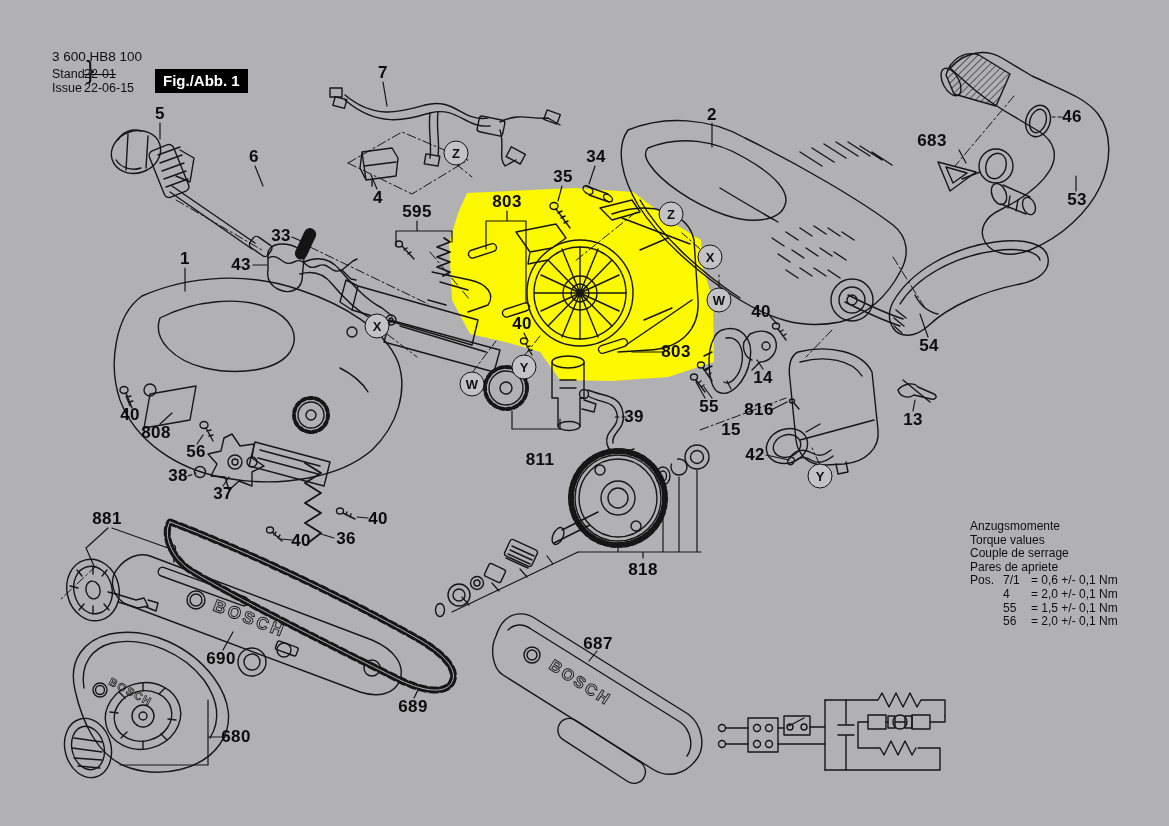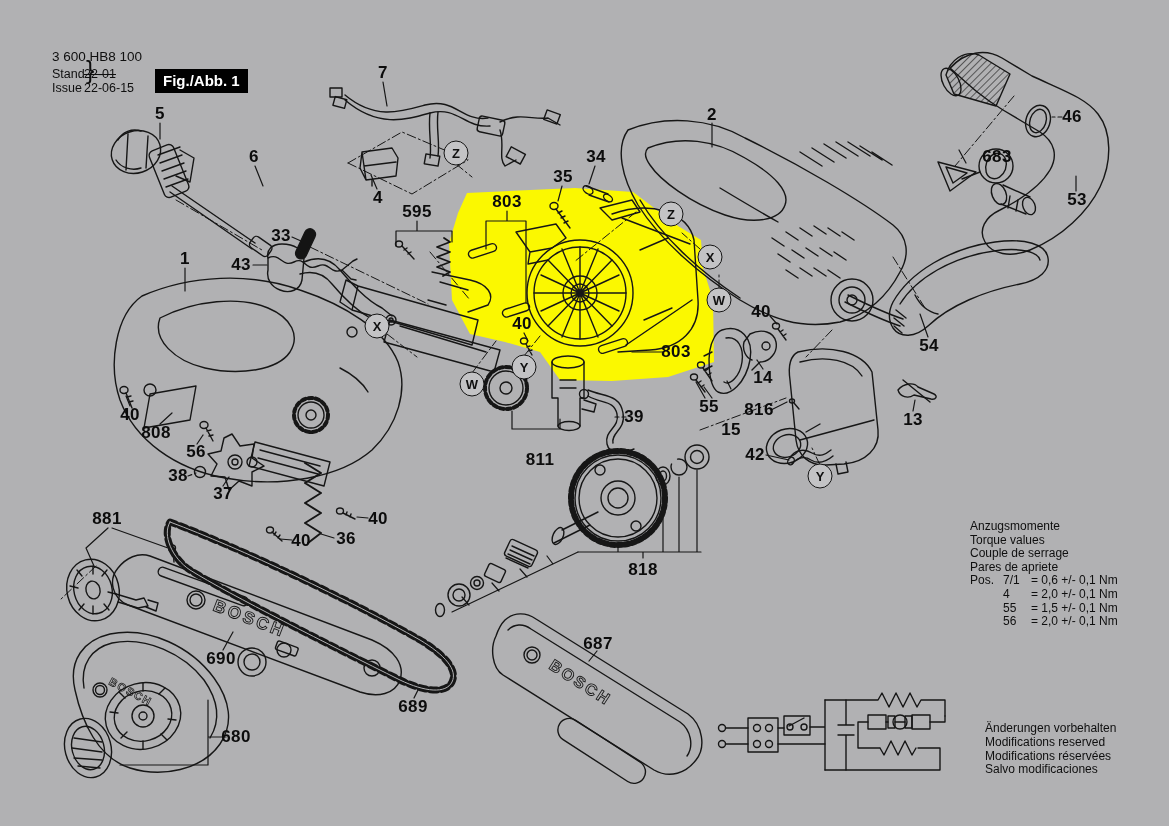--- a/index.html
+++ b/index.html
@@ -440,21 +440,21 @@
 
 <div id="labels-layer">
       <div class="part-label" style="left: 160px; top: 114px;">5</div>
       <div class="part-label" style="left: 254px; top: 157px;">6</div>
       <div class="part-label" style="left: 383px; top: 73px;">7</div>
       <div class="part-label" style="left: 378px; top: 198px;">4</div>
       <div class="part-label" style="left: 712px; top: 115px;">2</div>
       <div class="part-label" style="left: 563px; top: 177px;">35</div>
       <div class="part-label" style="left: 596px; top: 157px;">34</div>
       <div class="part-label" style="left: 1072px; top: 117px;">46</div>
-      <div class="part-label" style="left: 997px; top: 141px; margin-top: 16px;">683</div>
+      <div class="part-label" style="left: 932px; top: 141px;">683</div>
       <div class="part-label" style="left: 1077px; top: 200px;">53</div>
       <div class="part-label" style="left: 929px; top: 346px;">54</div>
       <div class="part-label" style="left: 417px; top: 212px;">595</div>
       <div class="part-label" style="left: 507px; top: 202px;">803</div>
       <div class="part-label" style="left: 281px; top: 236px;">33</div>
       <div class="part-label" style="left: 241px; top: 265px;">43</div>
       <div class="part-label" style="left: 185px; top: 259px;">1</div>
       <div class="part-label" style="left: 130px; top: 415px;">40</div>
       <div class="part-label" style="left: 156px; top: 433px;">808</div>
       <div class="part-label" style="left: 196px; top: 452px;">56</div>
@@ -524,20 +524,14 @@
     <span>55</span>
     <span>= 1,5 +/- 0,1 Nm</span>
   </div>
   <div class="tq-row">
     <span></span>
     <span>56</span>
     <span>= 2,0 +/- 0,1 Nm</span>
   </div>
 </div>
 
-<div class="abs" id="notes-block">
-  <div>Änderungen vorbehalten</div>
-  <div>Modifications reserved</div>
-  <div>Modifications réservées</div>
-  <div>Salvo modificaciones</div>
+
 </div>
 
-</div>
-
 </body></html>

